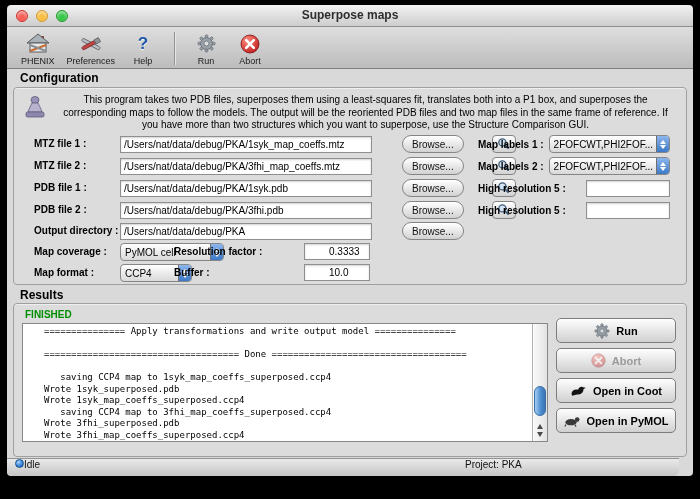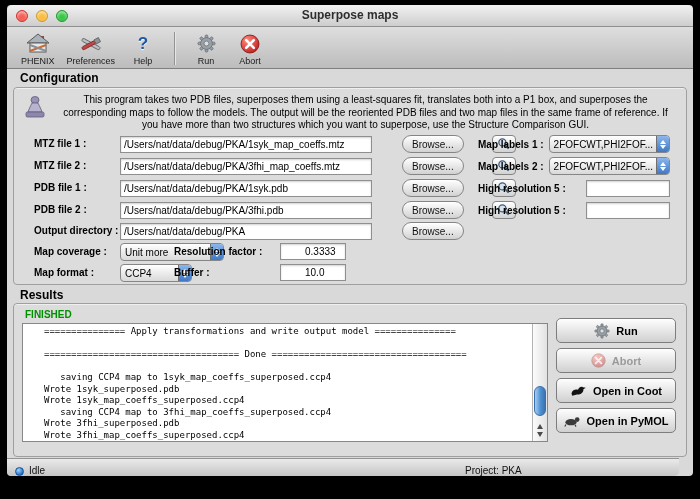--- a/index.html
+++ b/index.html
@@ -70,21 +70,21 @@
   .popup-text { flex:1; padding:0 4px; white-space:nowrap; overflow:hidden; }
   .popup-arrows { width:13px; height:100%; flex:0 0 13px; border-left:1px solid #6f6f6f;
                   background:linear-gradient(#8cb6ee,#3d79c6);
                   display:flex; flex-direction:column; align-items:center; justify-content:center; gap:1px; }
   .tri-up { width:0; height:0; border-left:3px solid transparent; border-right:3px solid transparent; border-bottom:4px solid #fff; }
   .tri-down { width:0; height:0; border-left:3px solid transparent; border-right:3px solid transparent; border-top:4px solid #fff; }
   .popup-grow { flex:1; }
   .w104 { width:104px; } .w72 { width:72px; }
   .optlabel2 { position:absolute; left:140px; width:112px; top:4px; text-align:left;
                font-size:10px; font-weight:bold; white-space:nowrap; }
-  .optfield { position:absolute; left:246px; top:1px; width:66px;padding-left:24px; }
+  .optfield { position:absolute; left:270px; top:1px; width:66px;padding-left:24px; }
 
   
   .finished { position:absolute; top:5px; left:11px; font-size:10px; font-weight:bold; color:#008f00; }
   .console-wrap { position:absolute; top:19px; left:8px; width:526px; height:119px;
                   background:#fff; border:1px solid #878787; }
   .console { position:absolute; left:0; top:0; right:15px; bottom:0; overflow:hidden;
              padding:2px 21px; font-family:"DejaVu Sans Mono","Liberation Mono",monospace;
              font-size:9px; line-height:11.5px; color:#000; }
   .vscroll { position:absolute; top:0; right:0; bottom:0; width:15px;
              background:linear-gradient(90deg,#fbfbfb,#e2e2e2); border-left:1px solid #b3b3b3; }
@@ -102,21 +102,21 @@
                 box-shadow:inset 0 1px 0 rgba(255,255,255,.8);
                 font-family:"Liberation Sans",sans-serif; font-size:11px; font-weight:bold; color:#000;
                 display:flex; align-items:center; justify-content:center; gap:6px; cursor:default; }
   .action-btn.disabled { color:#9a9a9a; }
   .action-btn.disabled .abicon { opacity:.4; }
   .abicon { display:flex; align-items:center; }
 
   
   .statusbar { position:absolute; left:0; right:14px; bottom:0; height:18px;
                background:linear-gradient(#eaeaea,#c5c5c5); border-top:1px solid #949494;
-               border-radius:0 0 5px 5px; display:flex; align-items:flex-end; gap:5px;
+               border-radius:0 0 5px 5px; display:flex; align-items:flex-start; 
                padding:0 8px; font-size:10px; color:#111; }
   .statusdot { width:9px; height:9px; border-radius:50%;
                background:radial-gradient(circle at 35% 30%, #a6d2ff, #2273cf 70%, #1a5aa8);
                border:1px solid #15538f; }
   .project { position:absolute; left:458px; }
 </style>
 </head>
 <body>
 
 <div class="window">
@@ -299,21 +299,21 @@
       <div class="fctl">
         <input class="tfield pathfield" value="/Users/nat/data/debug/PKA" style="">
         <button class="btn browse-btn">Browse...</button>
       </div>
     </div>
 
     <div class="frow" style="top:154px">
       <label class="flabel">Map coverage :</label>
       <div class="fctl">
         <div class="popup w104">
-          <span class="popup-text">Unit more</span>
+          <span class="popup-text">PyMOL cell</span>
           <span class="popup-arrows">
               <span class="tri-up"></span>
               <span class="tri-down"></span>
             </span>
         </div>
       </div>
       <label class="optlabel2">Resolution factor :</label>
       <input class="tfield optfield" value="0.3333" style="">
     </div>
 

